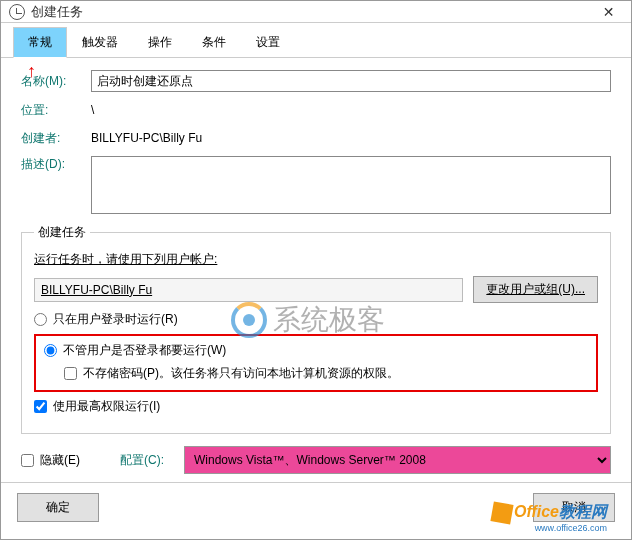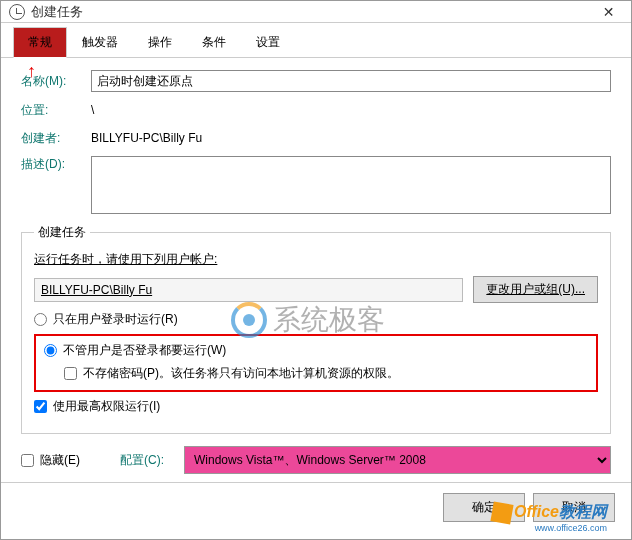--- a/index.html
+++ b/index.html
@@ -57,21 +57,21 @@
 .tab {
   padding: 6px 14px 5px;
   font-size: 12px;
   cursor: pointer;
   border: 1px solid transparent;
 }
 .tab.active {
   border: 1px solid #ccc;
   border-bottom: 1px solid #fff;
   margin-bottom: -1px;
-  background: #b91c1c;
+  background: #7dd3fc;
 }
 .arrow-up {
   position: absolute;
   left: 26px; top: 60px;
   color: #e60000;
   font-size: 18px;
   font-weight: bold;
 }
 .content {
   padding: 12px 20px 0 20px;
@@ -149,21 +149,21 @@
   border: 1px solid #999;
   padding: 5px 5px;
   font-size: 12px;
   font-family: inherit;
   background: #ec4899;
 }
 .footer {
   border-top: 1px solid #ccc;
   padding: 10px 16px;
   display: flex;
-  justify-content: flex-end;
+  justify-content: space-between;
   gap: 8px;
 }
 .footer .btn { padding: 5px 28px; }
 .watermark {
   position: absolute;
   left: 230px; top: 300px;
   font-size: 28px;
   color: #888;
   opacity: 0.65;
   display: flex;

